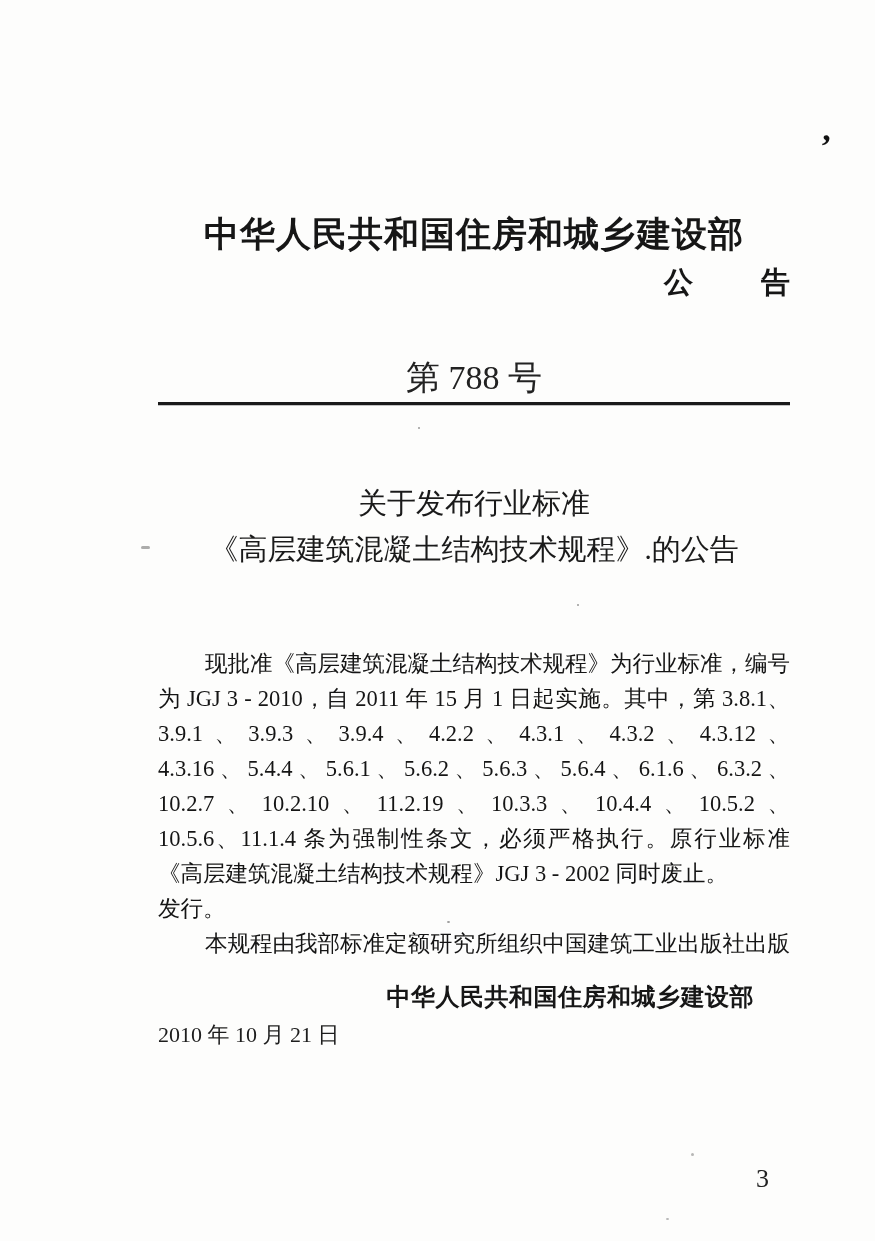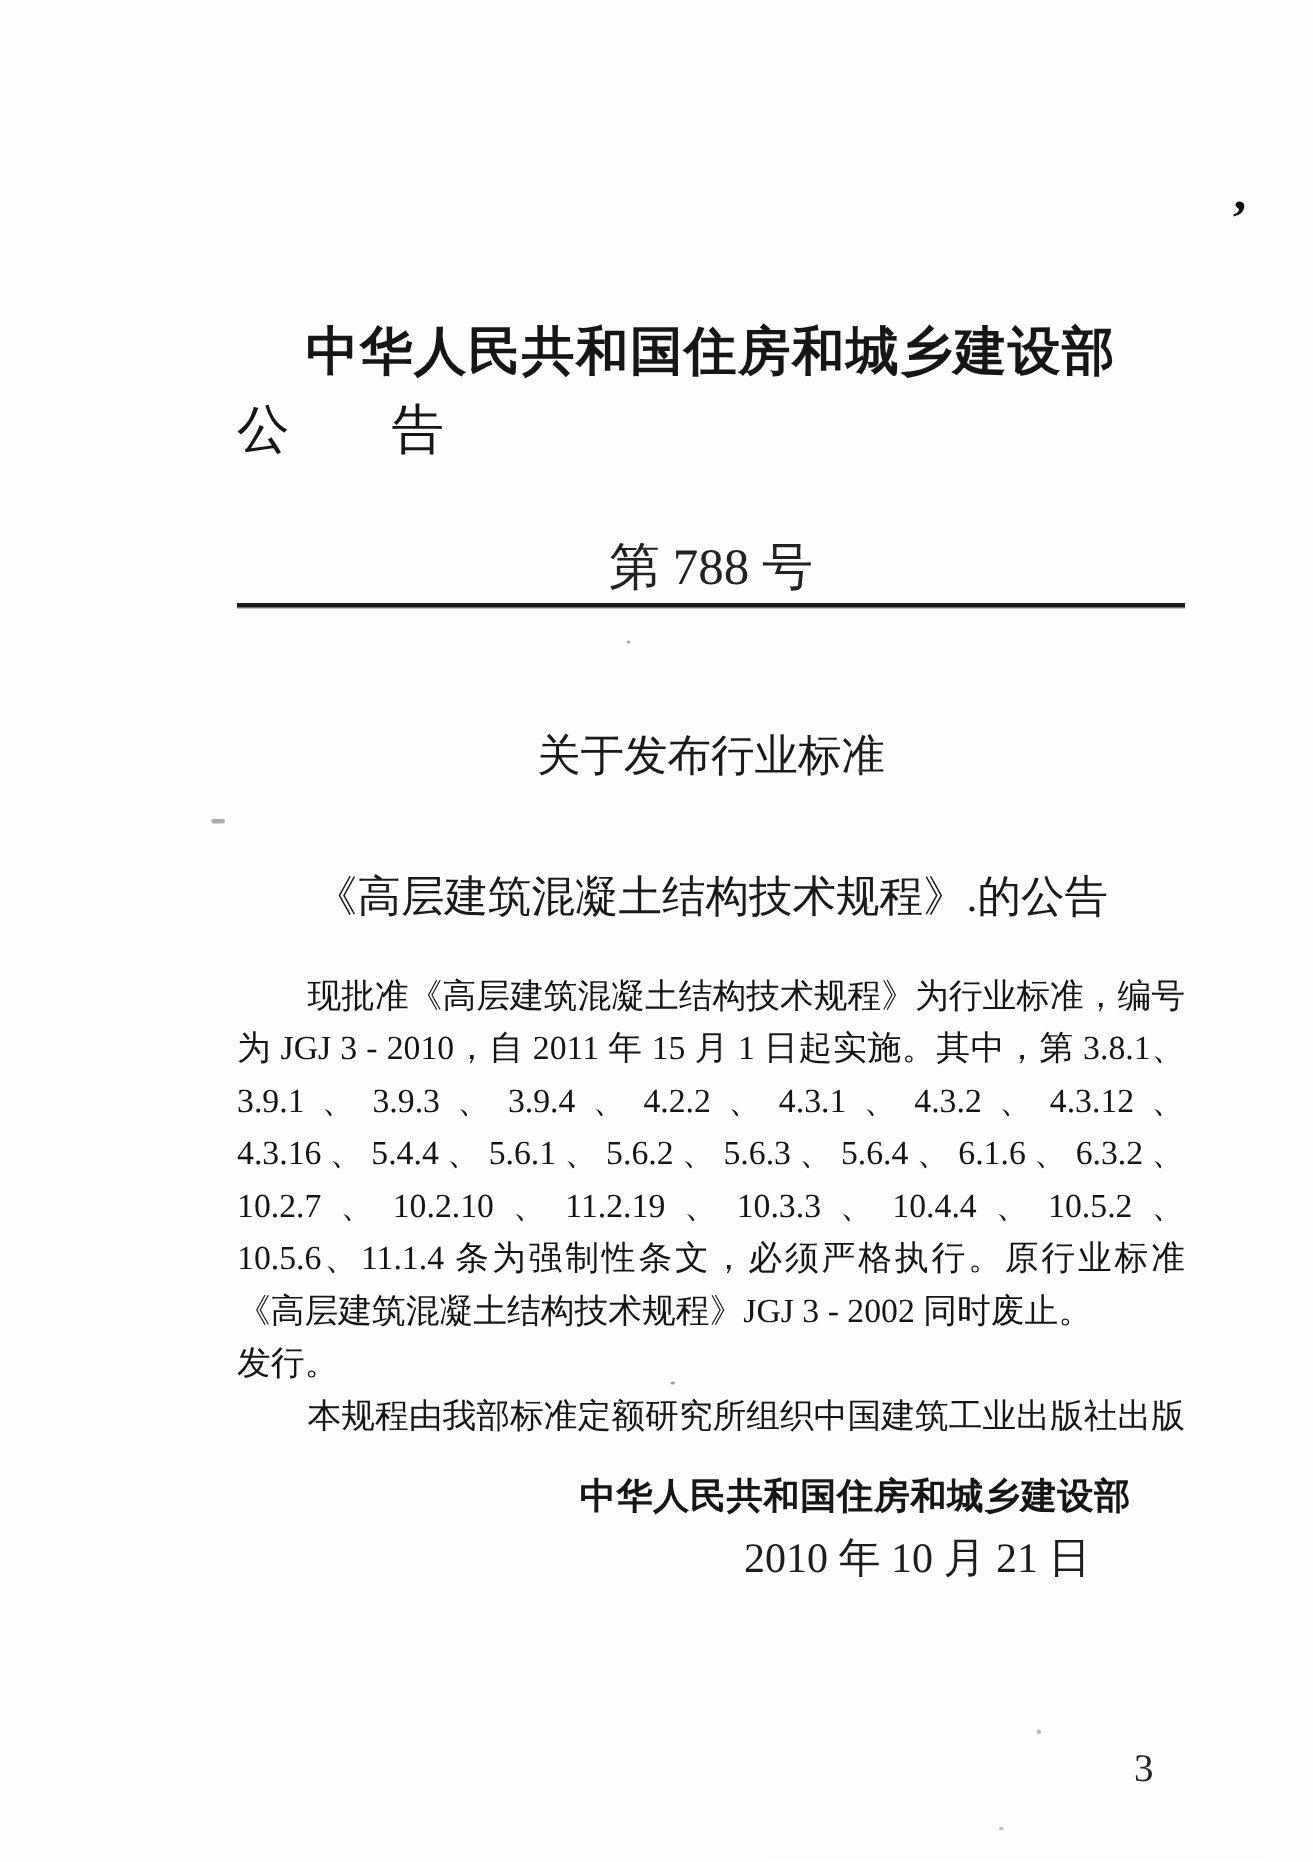--- a/index.html
+++ b/index.html
@@ -34,24 +34,24 @@
     font-size: 35px;
     letter-spacing: 1px;
     color: #161616;
     white-space: nowrap;
   }
   .gonggao {
     position: absolute;
     left: 0;
     top: 263px;
     width: 632px;
-    text-align: left;
+    text-align: right;
     font-family: "Liberation Sans", "DejaVu Sans", sans-serif;
-    font-weight: 400;
-    font-size: 35px;
+    font-weight: 700;
+    font-size: 29px;
     color: #161616;
   }
   .gonggao .word + .word { margin-left: 68px; }
   .doc-number {
     position: absolute;
     left: 0;
     top: 355px;
     width: 632px;
     text-align: center;
     font-size: 34px;
@@ -72,21 +72,21 @@
     position: absolute;
     left: 0;
     width: 632px;
     text-align: center;
     font-size: 29px;
     color: #1a1a1a;
     white-space: nowrap;
     font-family: Liberation Serif, serif;
   }
   .subject1 { top: 484px; }
-  .subject2 { top: 530px; margin-top: 48px; }
+  .subject2 { top: 530px; }
   
   .body-block {
     position: absolute;
     left: 0;
     top: 606px;
     width: 632px;
     font-size: 22.5px;
     line-height: 35px;
     color: #151515;
     margin-top: 40px;
@@ -116,24 +116,24 @@
     font-size: 24px;
     letter-spacing: .5px;
     color: #161616;
     white-space: nowrap;
   }
   .sig-date {
     position: absolute;
     left: 0;
     top: 1020px;
     width: 632px;
-    text-align: right;
+    text-align: left;
     padding-right: 63px;
     box-sizing: border-box;
-    font-size: 28px;
+    font-size: 22px;
     color: #1d1d1d;
     white-space: nowrap;
   }
   
   .page-number {
     position: absolute;
     left: 756px;
     top: 1164px;
     font-size: 26px;
     color: #222;

